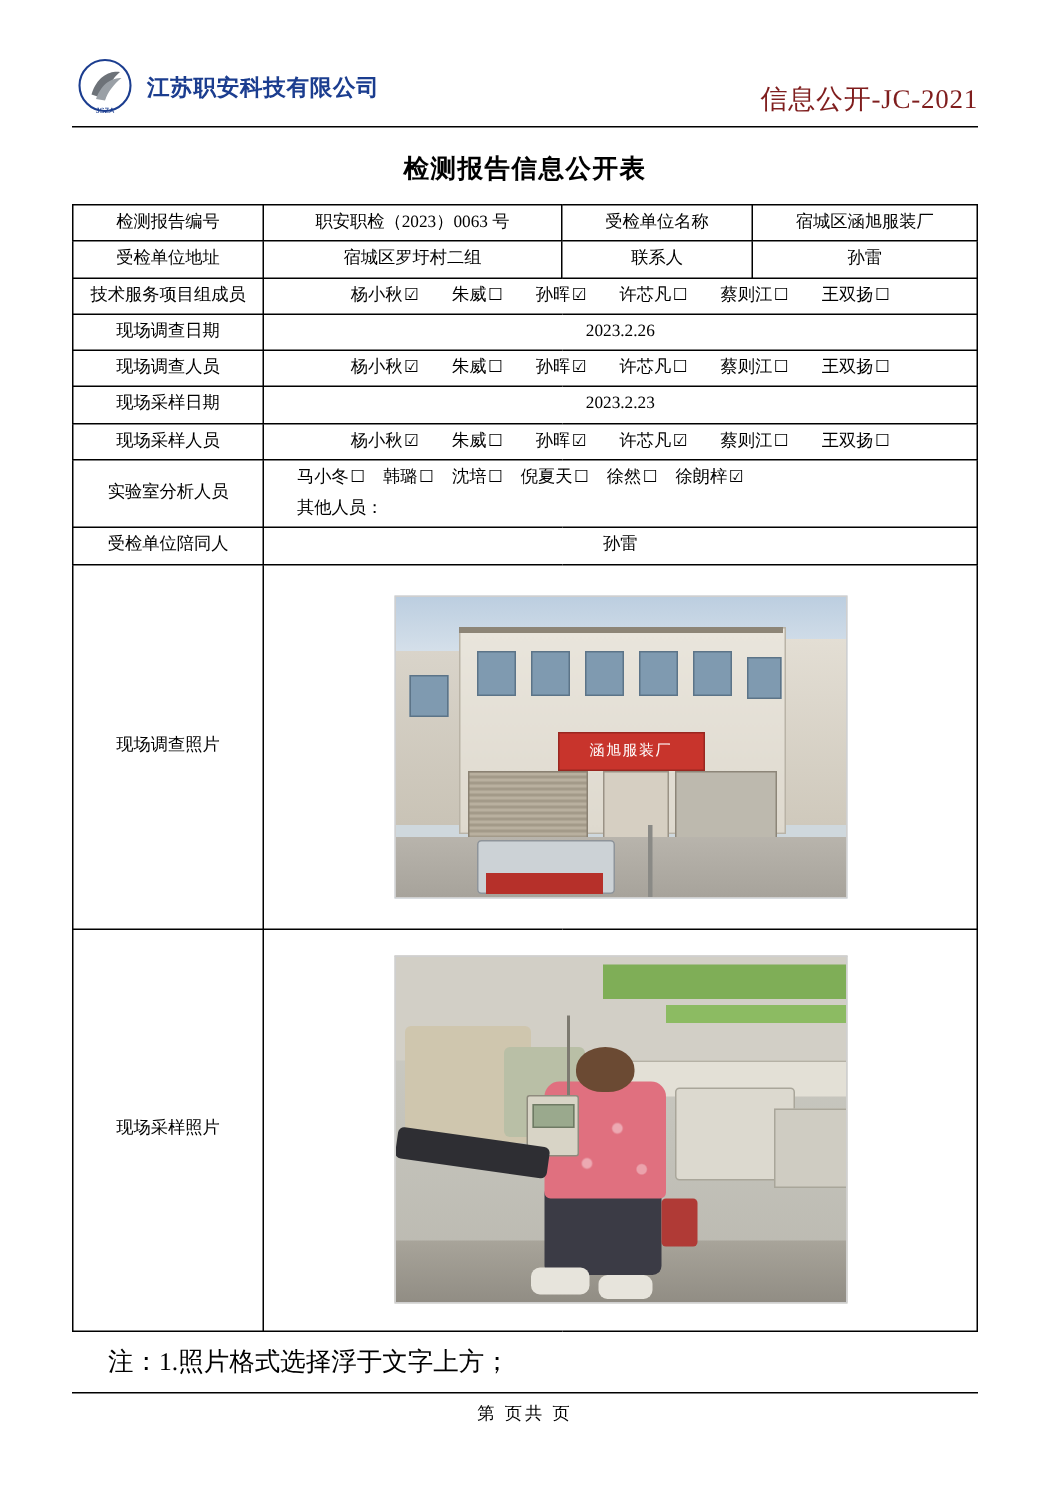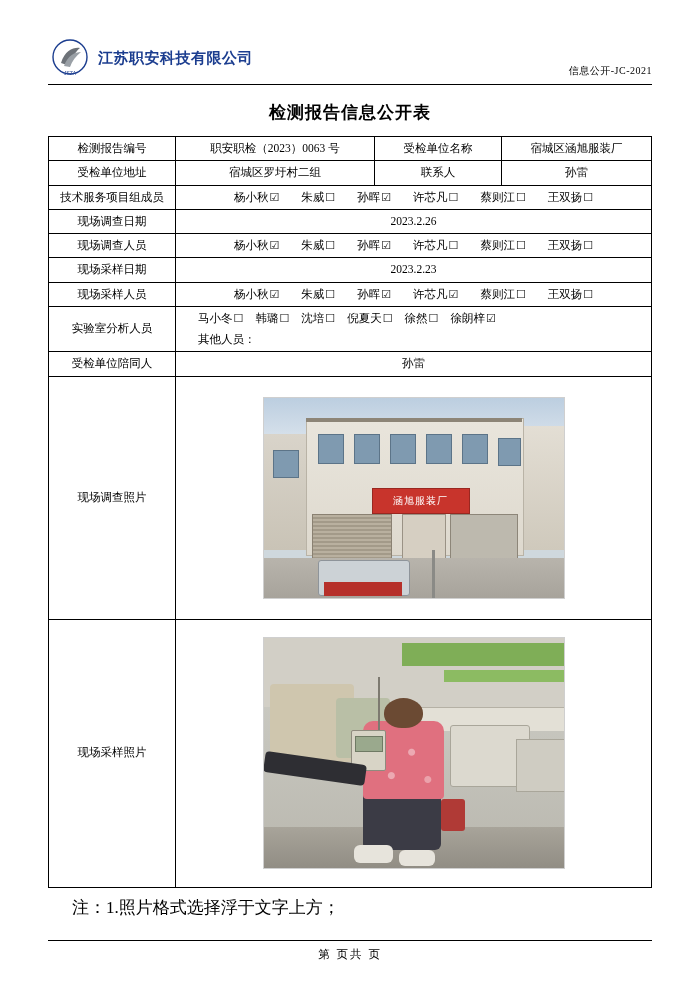--- a/index.html
+++ b/index.html
@@ -43,22 +43,22 @@
     flex: none;
   }
   .company-name {
     font-size: 15px;
     font-weight: bold;
     color: #1b3d8f;
     letter-spacing: 0.5px;
     font-family: "Liberation Serif", "DejaVu Serif", serif;
   }
   .header-right {
-    font-size: 10px;
-    color: #000000;
+    font-size: 18px;
+    color: #7f1d1d;
     padding-bottom: 2px;
     letter-spacing: 0.5px;
   }
 
   
   .doc-title {
     text-align: center;
     font-size: 17px;
     font-weight: bold;
     margin: 16px 0 12px 0;
@@ -284,21 +284,21 @@
   
   .note {
     font-size: 17px;
     margin-top: 8px;
     padding-left: 24px;
   }
   .footer {
     position: absolute;
     left: 48px;
     right: 48px;
-    bottom: 28px;
+    bottom: 40px;
     border-top: 1.2px solid #000;
     padding-top: 6px;
     text-align: center;
     font-size: 11.5px;
     letter-spacing: 2px;
   }
 </style>
 </head>
 <body>
 

